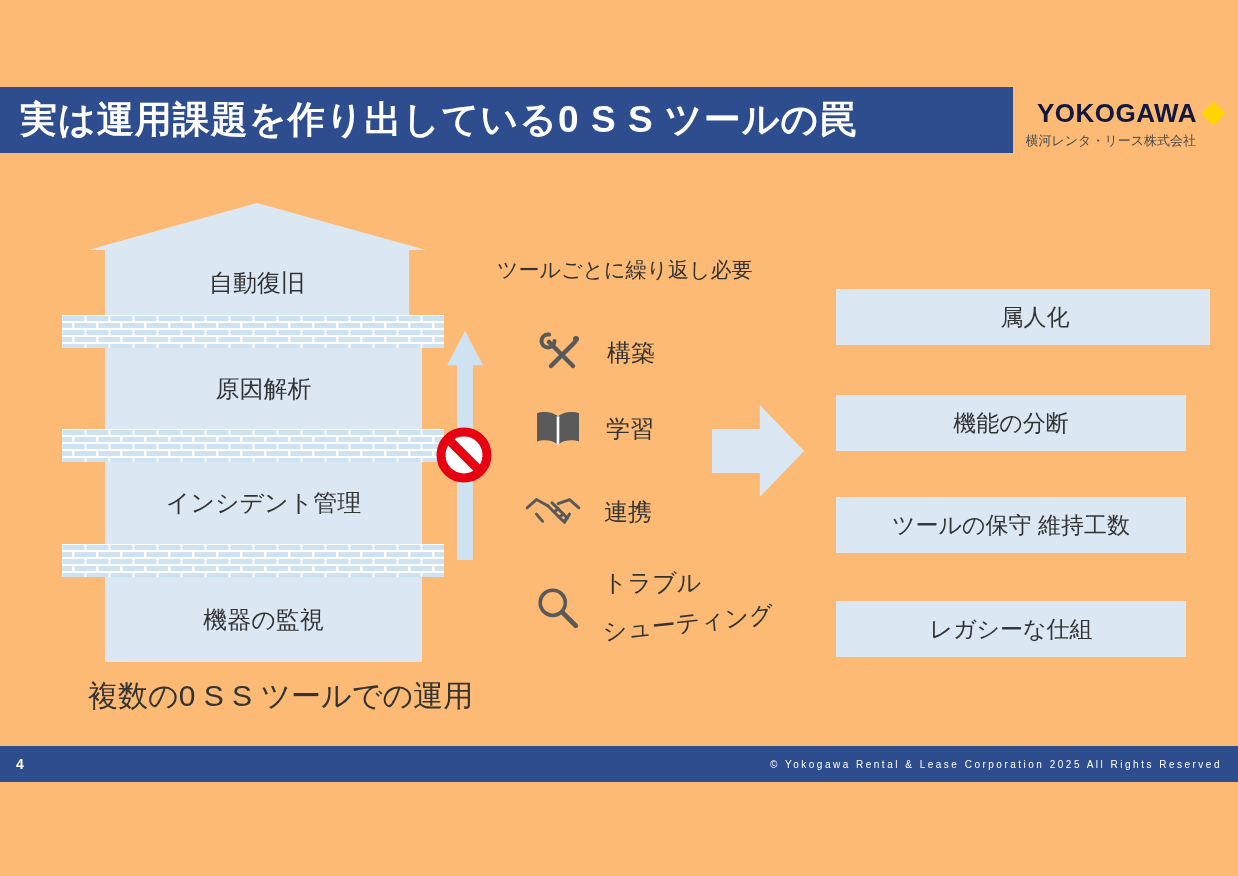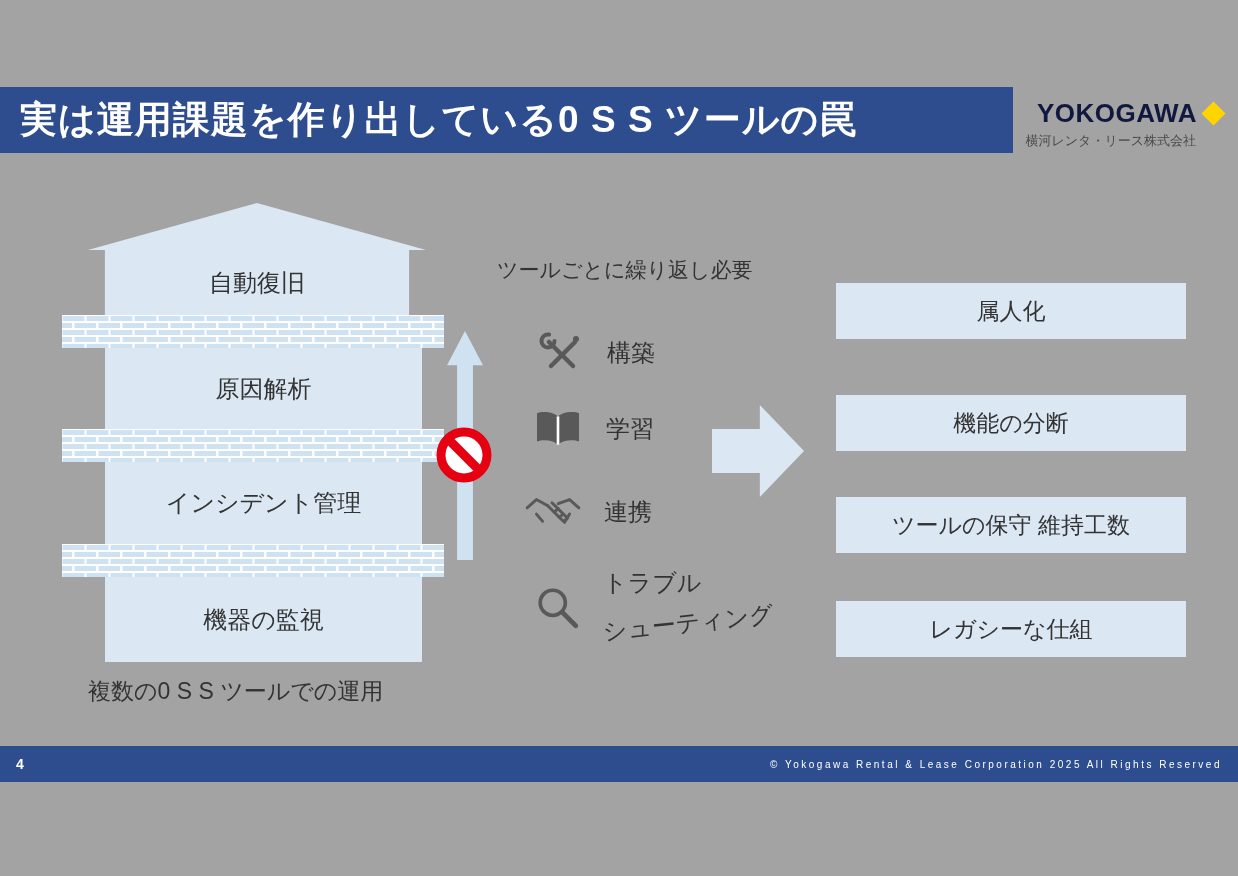--- a/index.html
+++ b/index.html
@@ -1,17 +1,17 @@
 <!DOCTYPE html>
 <html><head>
 <meta charset="utf-8">
 <style>
   html,body{margin:0;padding:0;background:#ffffff;}
   body{font-family:"Liberation Sans","DejaVu Sans",sans-serif;}
-  .slide{position:relative;width:1238px;height:876px;background:#a3a3a3;overflow:hidden;}
+  .slide{position:relative;width:1238px;height:876px;background:#fdba74;overflow:hidden;}
 
   
   .title-bar{position:absolute;left:0;top:87px;width:1013px;height:66px;background:#2e4d8e;
     display:flex;align-items:center;box-sizing:border-box;padding-left:20px;}
   .title-bar .title{color:#ffffff;font-size:37px;font-weight:bold;letter-spacing:1px;white-space:nowrap;}
 
   .logo{position:absolute;right:16px;top:98px;width:210px;text-align:right;}
   .logo-row{display:flex;align-items:center;justify-content:flex-end;gap:8px;}
   .logo-brand{font-size:26px;font-weight:bold;color:#10183f;letter-spacing:0.5px;}
   .logo-diamond{width:17px;height:17px;background:#ffd400;transform:rotate(45deg);flex:0 0 auto;}
@@ -22,21 +22,21 @@
     clip-path:polygon(50% 0,100% 42%,95% 42%,95% 100%,5% 100%,0 42%,0 42%);
     display:flex;align-items:flex-end;justify-content:center;padding-bottom:16px;box-sizing:border-box;}
   .seg-top{clip-path:polygon(50% 0,100% 42%,95% 42%,95% 100%,5% 100%,5% 42%,0 42%);}
   .seg{position:absolute;left:105px;width:317px;background:#dbe8f4;display:flex;align-items:center;justify-content:center;}
   .seg-label{font-size:24px;color:#333333;}
   .seg2{top:348px;height:81px;}
   .seg3{top:462px;height:82px;}
   .seg4{top:577px;height:85px;}
   .band{position:absolute;left:62px;width:382px;height:33px;}
   .band1{top:315px;} .band2{top:429px;} .band3{top:544px;}
-  .stack-caption{position:absolute;left:88px;top:676px;font-size:23px;color:#333333;white-space:nowrap;}
+  .stack-caption{position:absolute;left:88px;top:676px;font-size:30px;color:#333333;white-space:nowrap;}
 
   
   .mini-arrow{position:absolute;left:447px;top:331px;width:36px;height:229px;background:#cfe2f2;
     clip-path:polygon(50% 0,100% 15%,72% 15%,72% 100%,28% 100%,28% 15%,0 15%);}
   .no-sign{position:absolute;left:436px;top:427px;width:56px;height:56px;}
 
   
   .mid-heading{position:absolute;left:497px;top:248px;font-size:21px;color:#333333;white-space:nowrap;margin-top:8px;}
   .mid-item{position:absolute;display:flex;align-items:center;gap:22px;}
   .mid-item .label{font-size:24px;color:#333333;white-space:nowrap;}
@@ -47,21 +47,21 @@
   .label-2line{display:flex;flex-direction:column;gap:17px;}
   .label-tilt{transform:rotate(-6deg);transform-origin:left center;display:inline-block;}
   .icon-box{flex:0 0 auto;display:flex;align-items:center;justify-content:center;}
 
   .big-arrow{position:absolute;left:712px;top:405px;width:92px;height:92px;background:#dbe8f4;
     clip-path:polygon(0 26%,52% 26%,52% 0,100% 50%,52% 100%,52% 74%,0 74%);}
 
   
   .rbox{position:absolute;left:836px;width:350px;height:56px;background:#dbe8f4;
     display:flex;align-items:center;justify-content:center;font-size:23px;color:#333333;white-space:nowrap;}
-  .rbox1{top:283px;} .rbox2{top:395px;} .rbox3{top:497px;} .rbox4{top:601px;}
+  .rbox1{top:289px;padding-left:24px;} .rbox2{top:395px;} .rbox3{top:497px;} .rbox4{top:601px;}
 
   
   .footer{position:absolute;left:0;top:746px;width:1238px;height:36px;background:#2e4d8e;
     display:flex;align-items:center;justify-content:space-between;box-sizing:border-box;padding:0 16px;}
   .page-num{color:#ffffff;font-size:14px;font-weight:bold;}
   .copyright{color:#ffffff;font-size:10px;letter-spacing:2.5px;white-space:nowrap;}
 </style>
 </head>
 <body>
 

